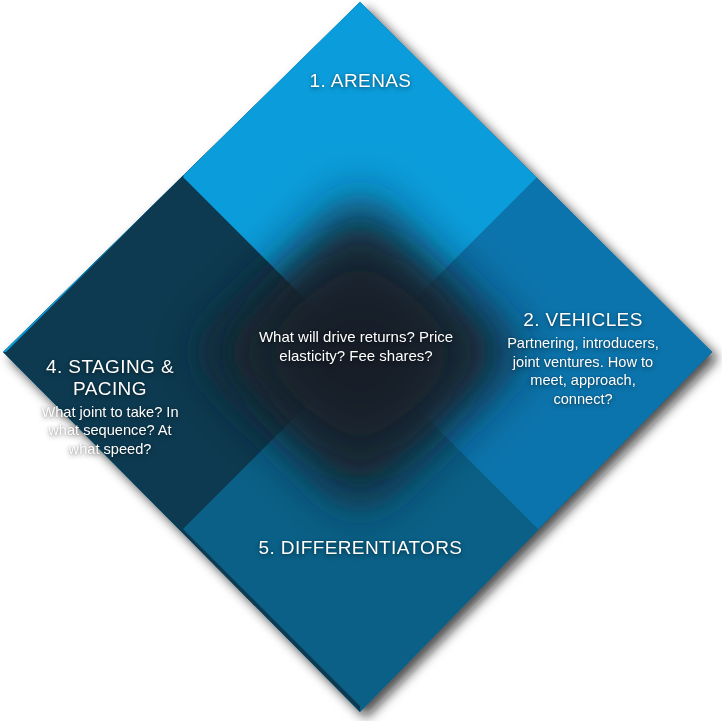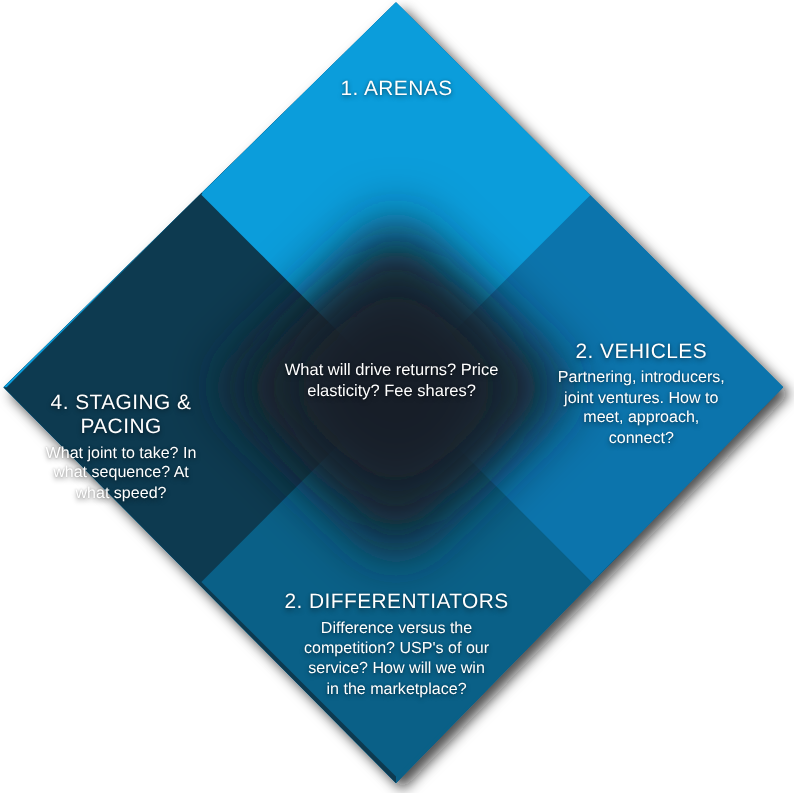--- a/index.html
+++ b/index.html
@@ -170,25 +170,21 @@
 
     <div class="quad-label" id="label-vehicles">
       <span class="quad-title">2. VEHICLES</span>
       <span class="quad-body">Partnering, introducers,
 joint ventures. How to
 meet, approach,
 connect?</span>
     </div>
 
     <div class="quad-label" id="label-differentiators">
-      <span class="quad-title">2. DIFFERENTIATORS</span>
-      <span class="quad-body">Difference versus the
-competition? USP's of our
-service? How will we win
-in the marketplace?</span>
+      <span class="quad-title">5. DIFFERENTIATORS</span>
     </div>
 
     <div class="quad-label" id="label-staging">
       <span class="quad-title">4. STAGING &amp;
 PACING</span>
       <span class="quad-body">What joint to take? In
 what sequence? At
 what speed?</span>
     </div>
 

